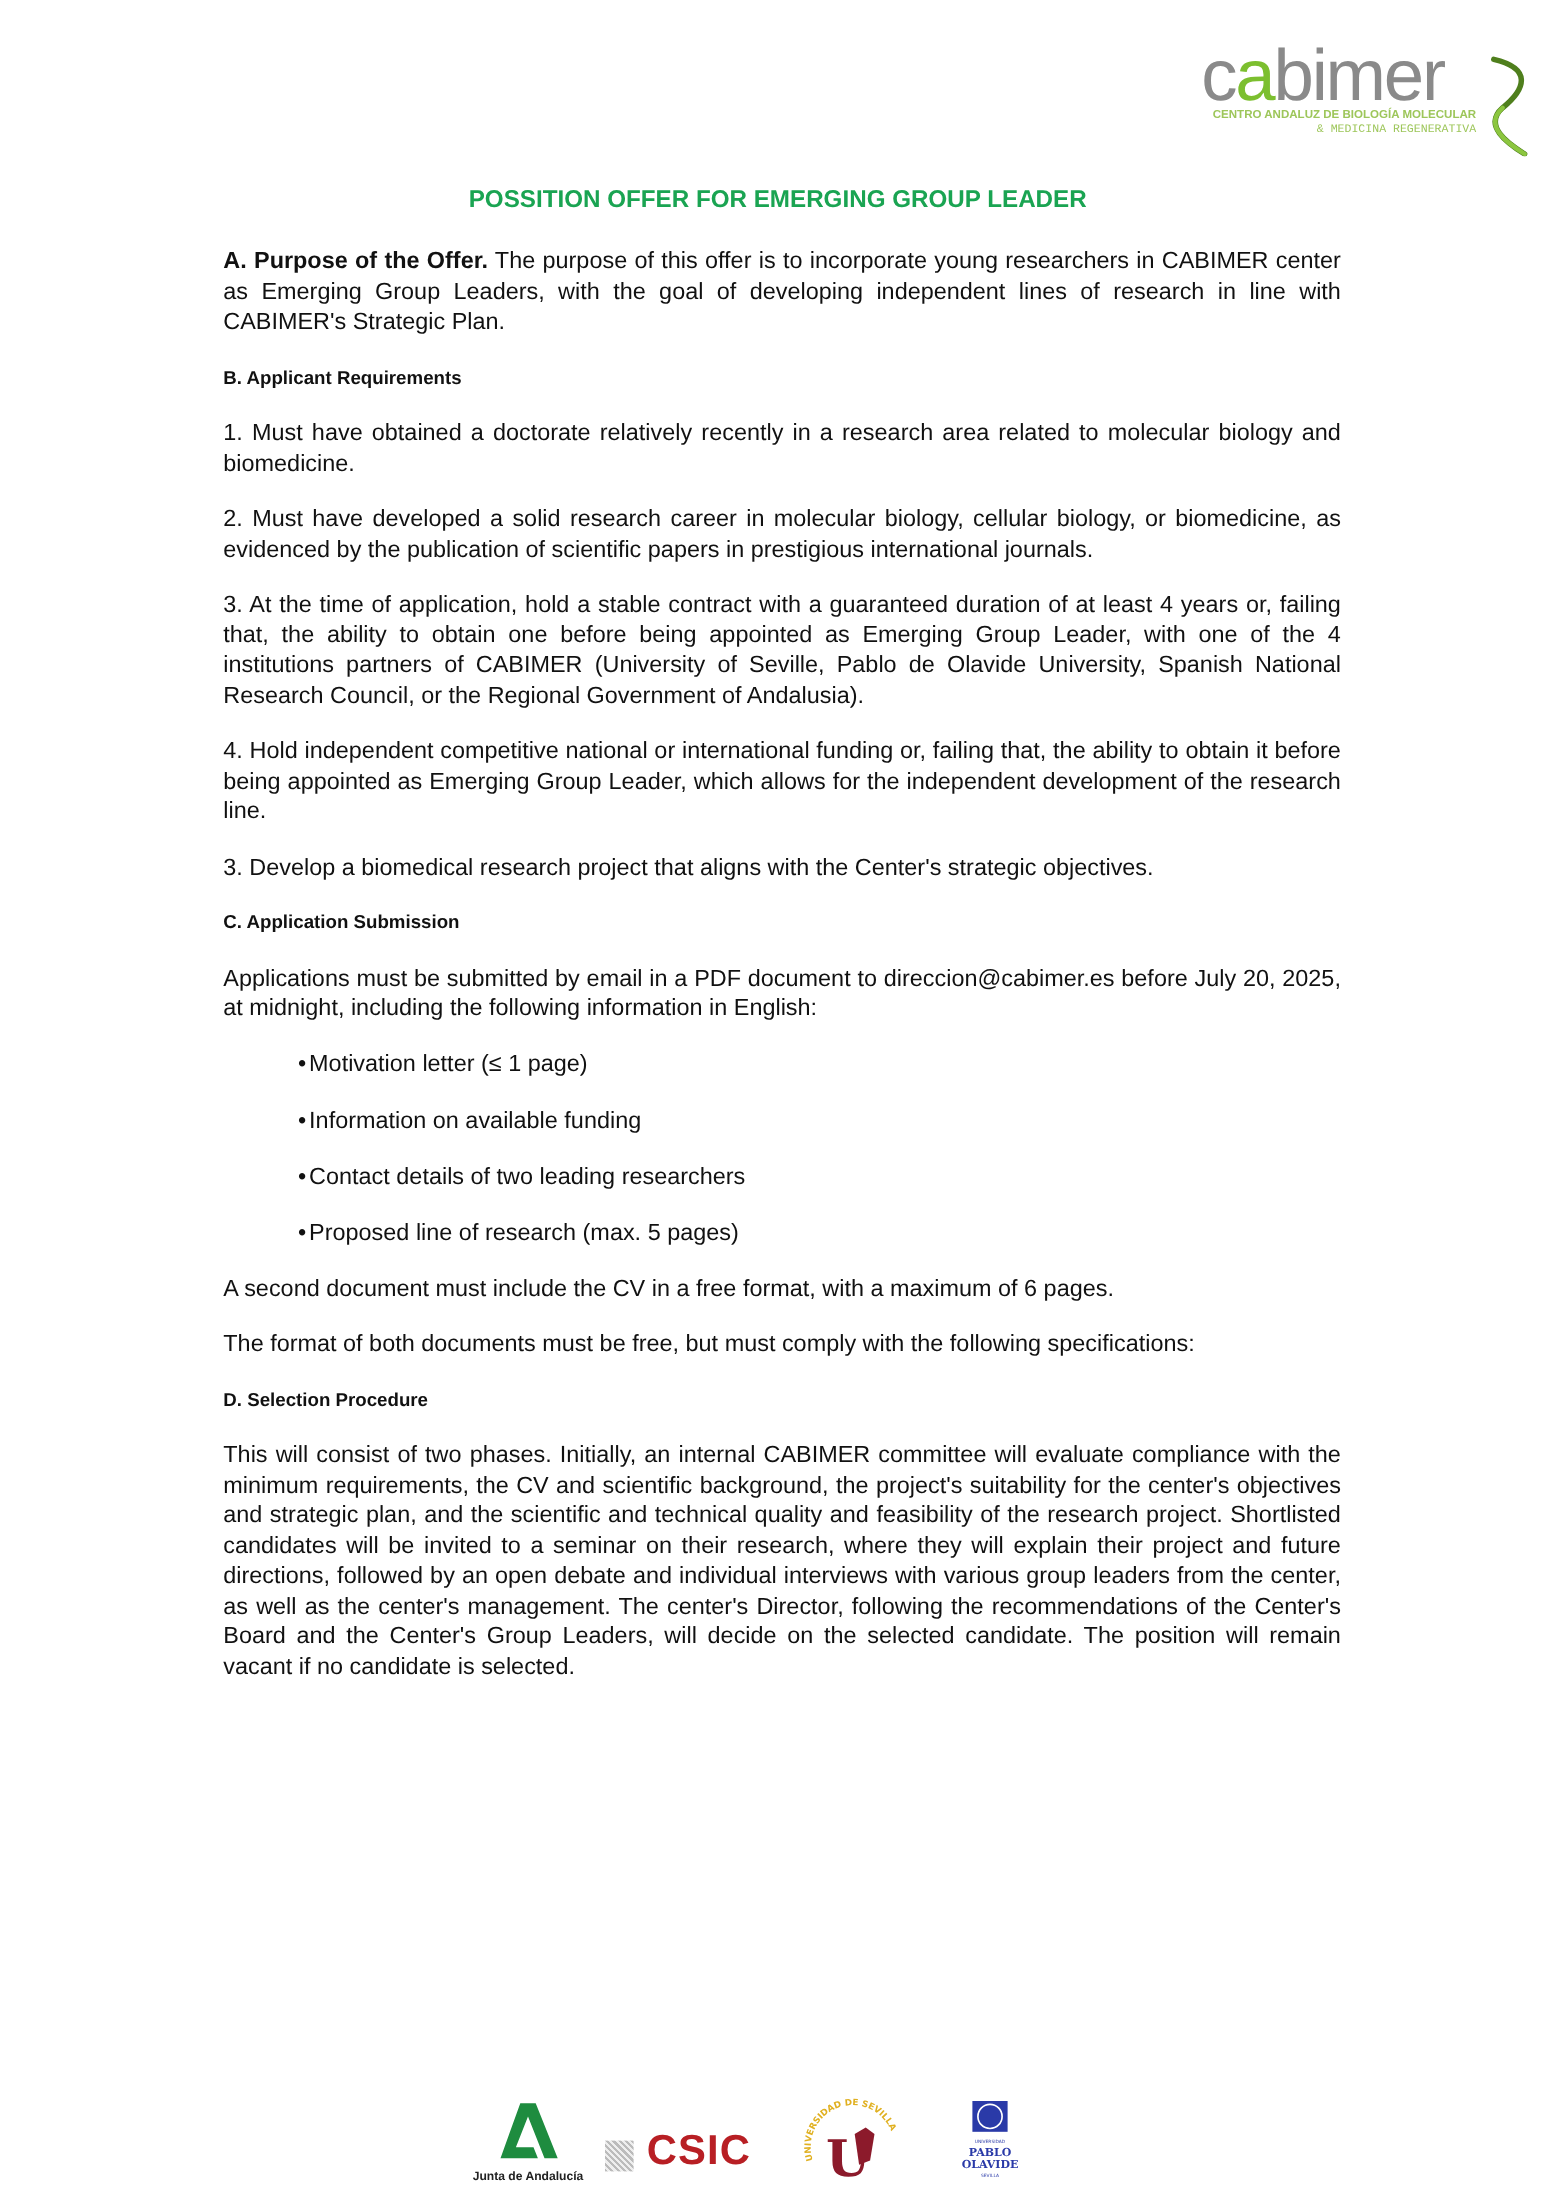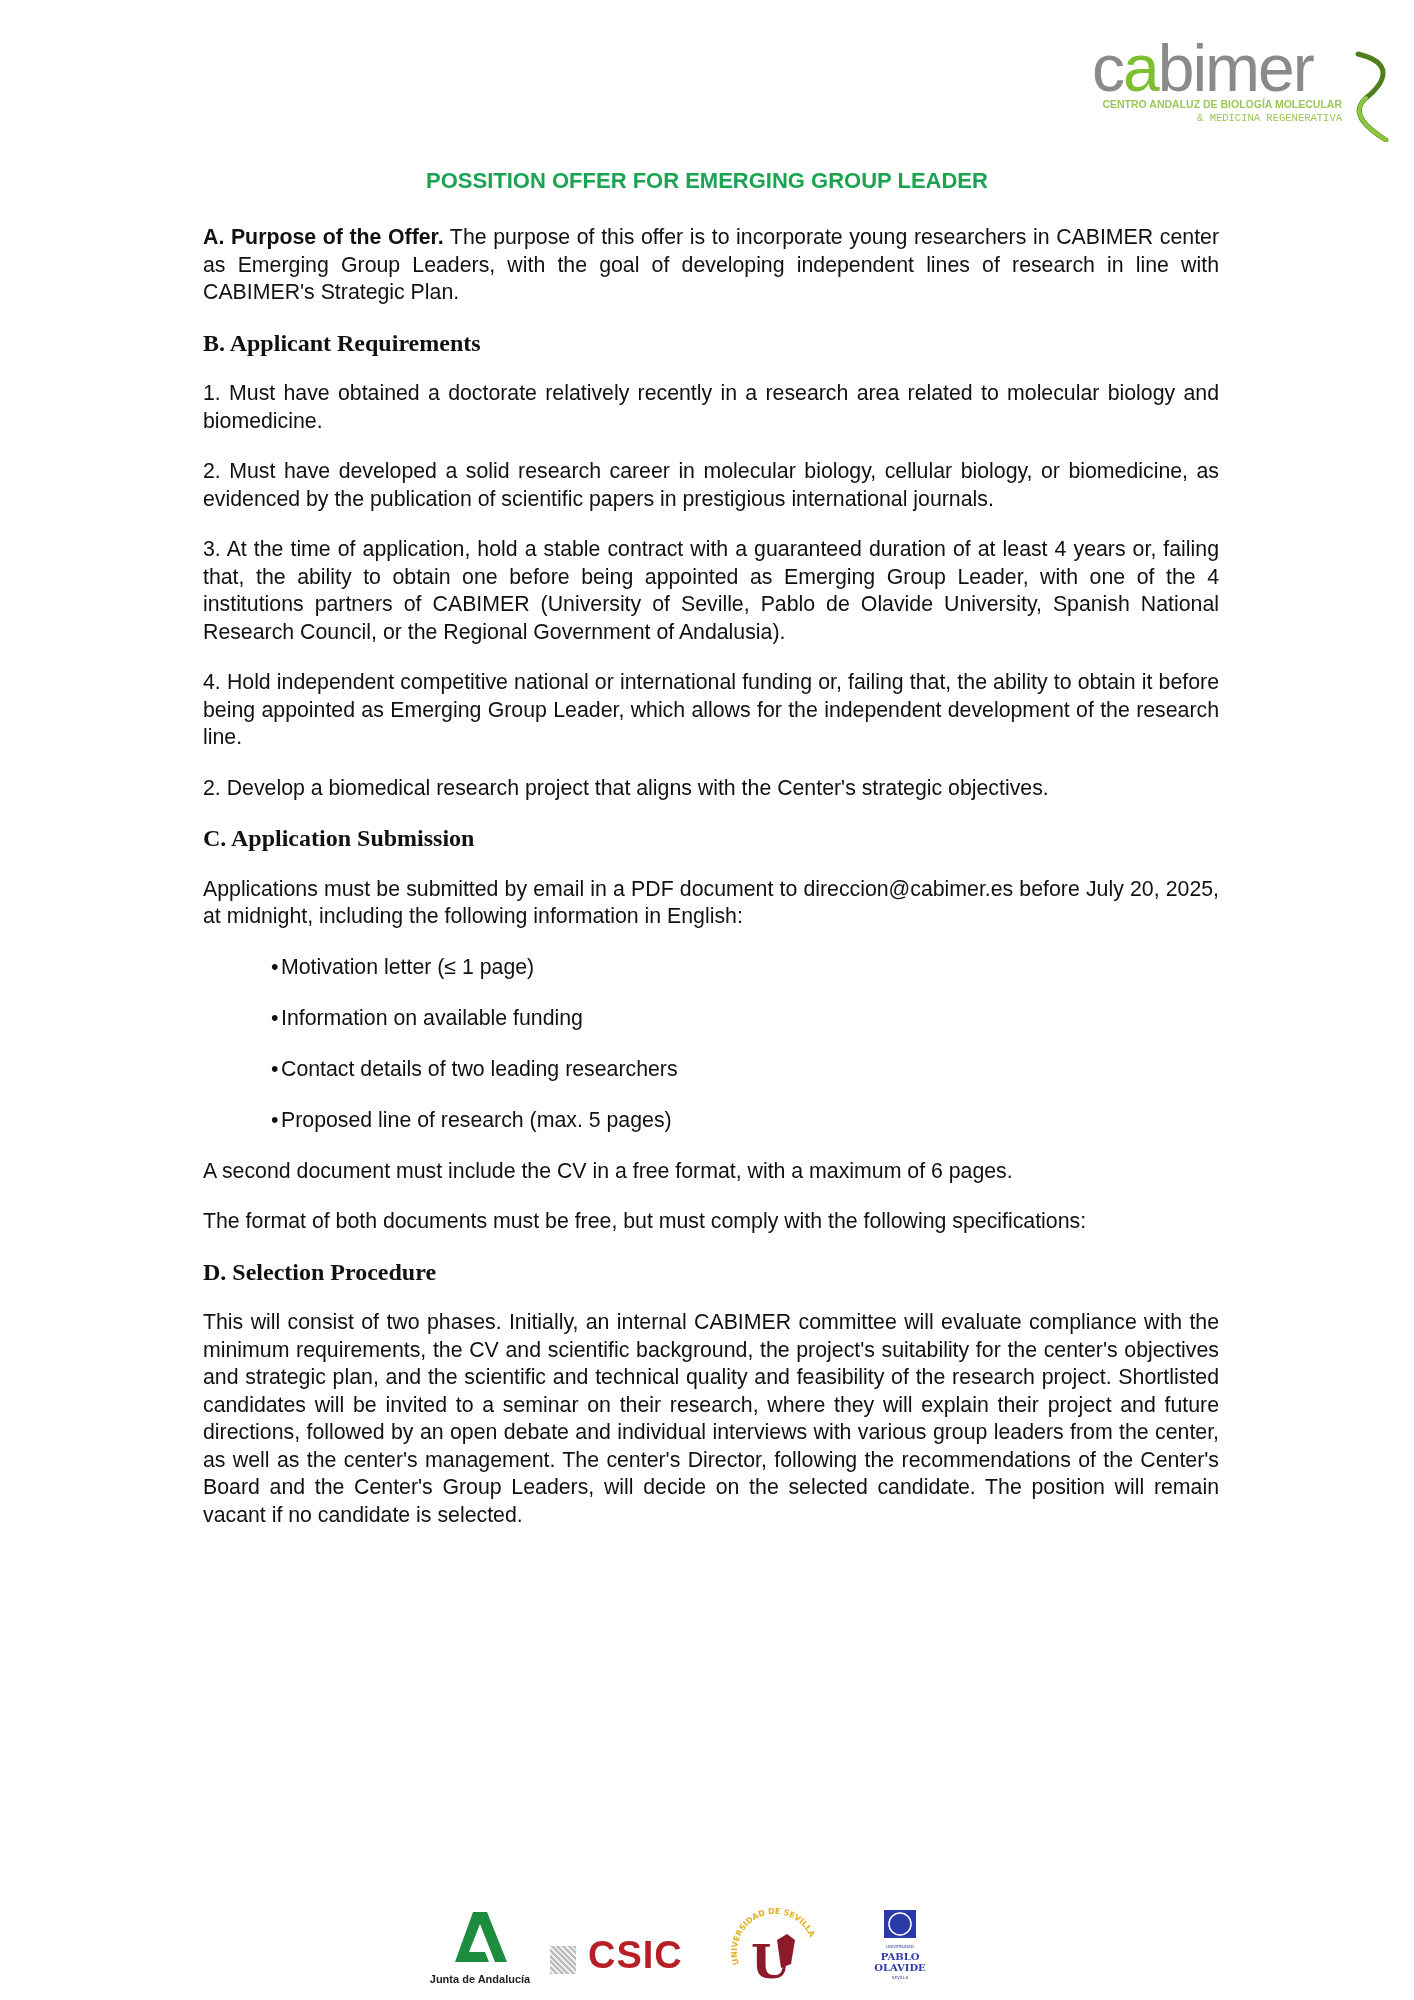--- a/index.html
+++ b/index.html
@@ -10,21 +10,21 @@
          color: #8a8a8a; font-family: "Liberation Sans", sans-serif; font-weight: 400; }
   .logo-cabimer .word .a { color: #7cbf2f; }
   .logo-cabimer .sub { position: absolute; right: 50px; font-size: 10.5px; color: #9dc65a; text-align: right; white-space: nowrap; }
   .logo-cabimer .sub1 { top: 62px; font-weight: bold; }
   .logo-cabimer .sub2 { top: 76px; font-family: Liberation Mono, monospace; }
   .logo-cabimer .helix { position: absolute; right: 0; top: 14px; width: 40px; height: 92px; }
   .title { position: absolute; left: 0; width: 1414px; top: 168px; text-align: center;
            color: #1aa452; font-weight: 700; font-size: 22px; }
   .content { position: absolute; left: 203px; width: 1016px; top: 224px; font-size: 21.3px; line-height: 27.5px; }
   .content p { margin: 0 0 23px 0; text-align: justify; }
-  .content h2 { margin: 0 0 23px 0; font-size: 24px; font-weight: 700; line-height: 27.5px; font-family: Liberation Serif, serif; }
+  .content h2 { margin: 0 0 23px 0; font-size: 17px; font-weight: 700; line-height: 27.5px; }
   .content .lead { font-weight: 700; }
   .bullets { margin: 0 0 23px 0; padding: 0; list-style: none; }
   .bullets li { padding-left: 68px; margin-bottom: 23.5px; }
   .bullets li .dot { display: inline-block; width: 10px; }
   .footer { position: absolute; left: 410px; top: 1900px; width: 560px; height: 90px; }
   .f-logo { position: absolute; }
   .junta { left: 15px; top: 10px; width: 110px; height: 75px; }
   .junta .label { position: absolute; bottom: 0; left: 0; width: 110px; text-align: center; font-size: 11px; font-weight: 700; color: #222; }
   .csic { left: 140px; top: 40px; width: 165px; height: 40px; }
   .csic .label { position: absolute; left: 38px; top: -6px; font-size: 38px; font-weight: 700; color: #b81f24; letter-spacing: 1px; }
@@ -48,21 +48,21 @@
 <div class="title">POSSITION OFFER FOR EMERGING GROUP LEADER</div>
 
 <div class="content">
   <p><span class="lead">A. Purpose of the Offer.</span><span> The purpose of this offer is to incorporate young researchers in CABIMER center as Emerging Group Leaders, with the goal of developing independent lines of research in line with CABIMER's Strategic Plan.</span></p>
 
   <h2>B. Applicant Requirements</h2>
   <p>1. Must have obtained a doctorate relatively recently in a research area related to molecular biology and biomedicine.</p>
   <p>2. Must have developed a solid research career in molecular biology, cellular biology, or biomedicine, as evidenced by the publication of scientific papers in prestigious international journals.</p>
   <p>3. At the time of application, hold a stable contract with a guaranteed duration of at least 4 years or, failing that, the ability to obtain one before being appointed as Emerging Group Leader, with one of the 4 institutions partners of CABIMER (University of Seville, Pablo de Olavide University, Spanish National Research Council, or the Regional Government of Andalusia).</p>
   <p>4. Hold independent competitive national or international funding or, failing that, the ability to obtain it before being appointed as Emerging Group Leader, which allows for the independent development of the research line.</p>
-  <p>2. Develop a biomedical research project that aligns with the Center's strategic objectives.</p>
+  <p>3. Develop a biomedical research project that aligns with the Center's strategic objectives.</p>
 
   <h2>C. Application Submission</h2>
   <p>Applications must be submitted by email in a PDF document to direccion@cabimer.es before July 20, 2025, at midnight, including the following information in English:</p>
   <ul class="bullets">
     <li><span class="dot">•</span><span>Motivation letter (≤ 1 page)</span></li>
     <li><span class="dot">•</span><span>Information on available funding</span></li>
     <li><span class="dot">•</span><span>Contact details of two leading researchers</span></li>
     <li><span class="dot">•</span><span>Proposed line of research (max. 5 pages)</span></li>
   </ul>
   <p>A second document must include the CV in a free format, with a maximum of 6 pages.</p>

